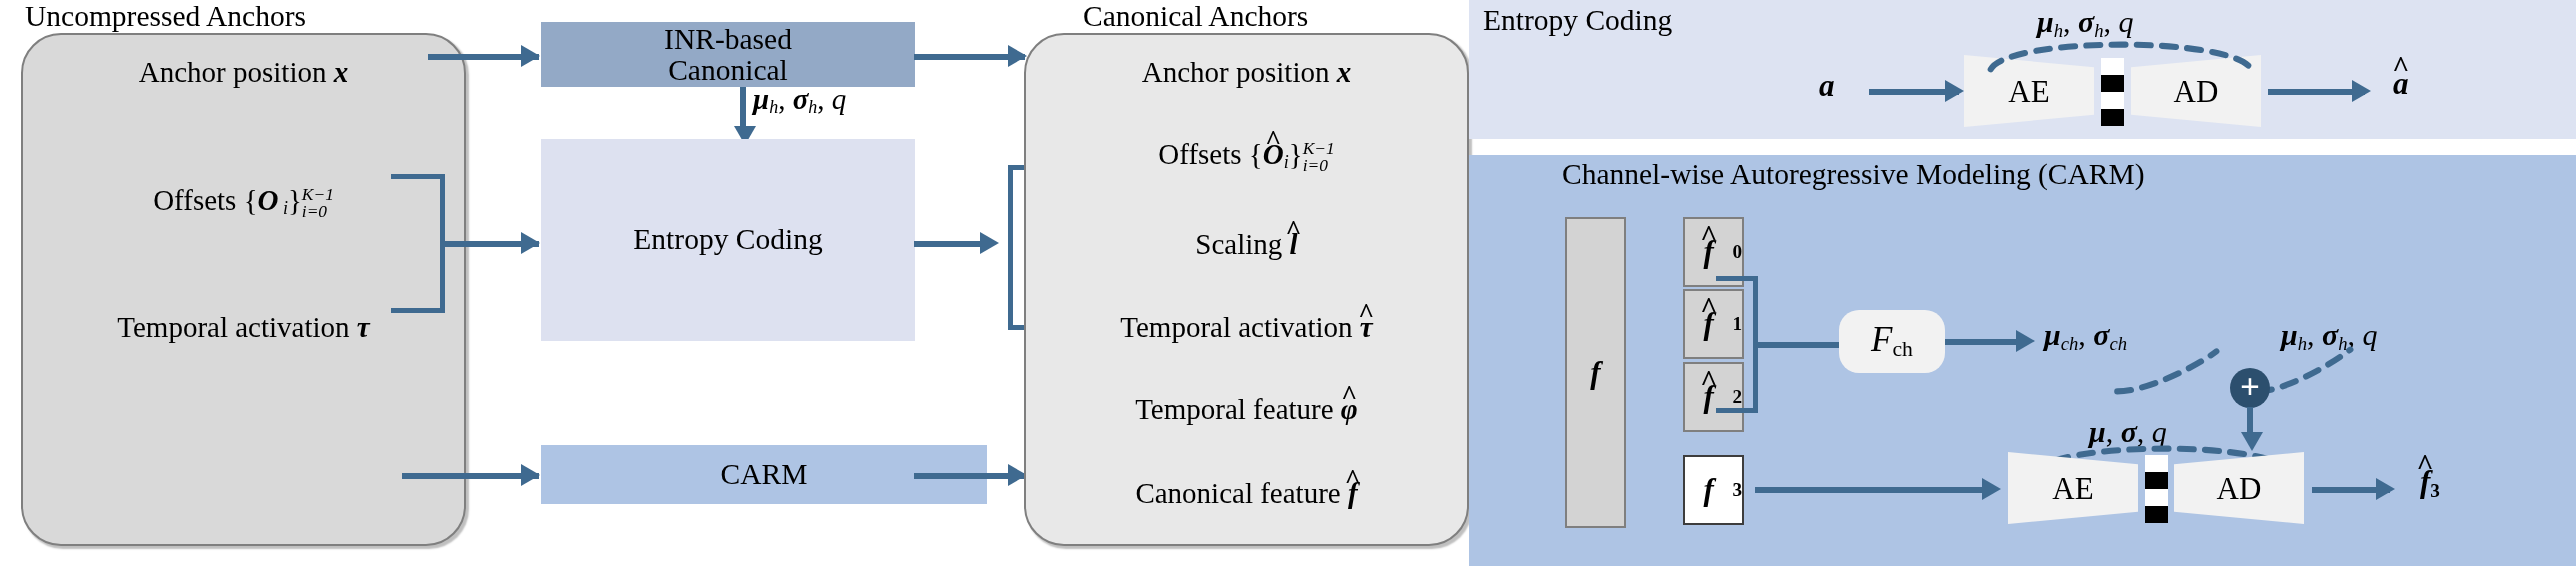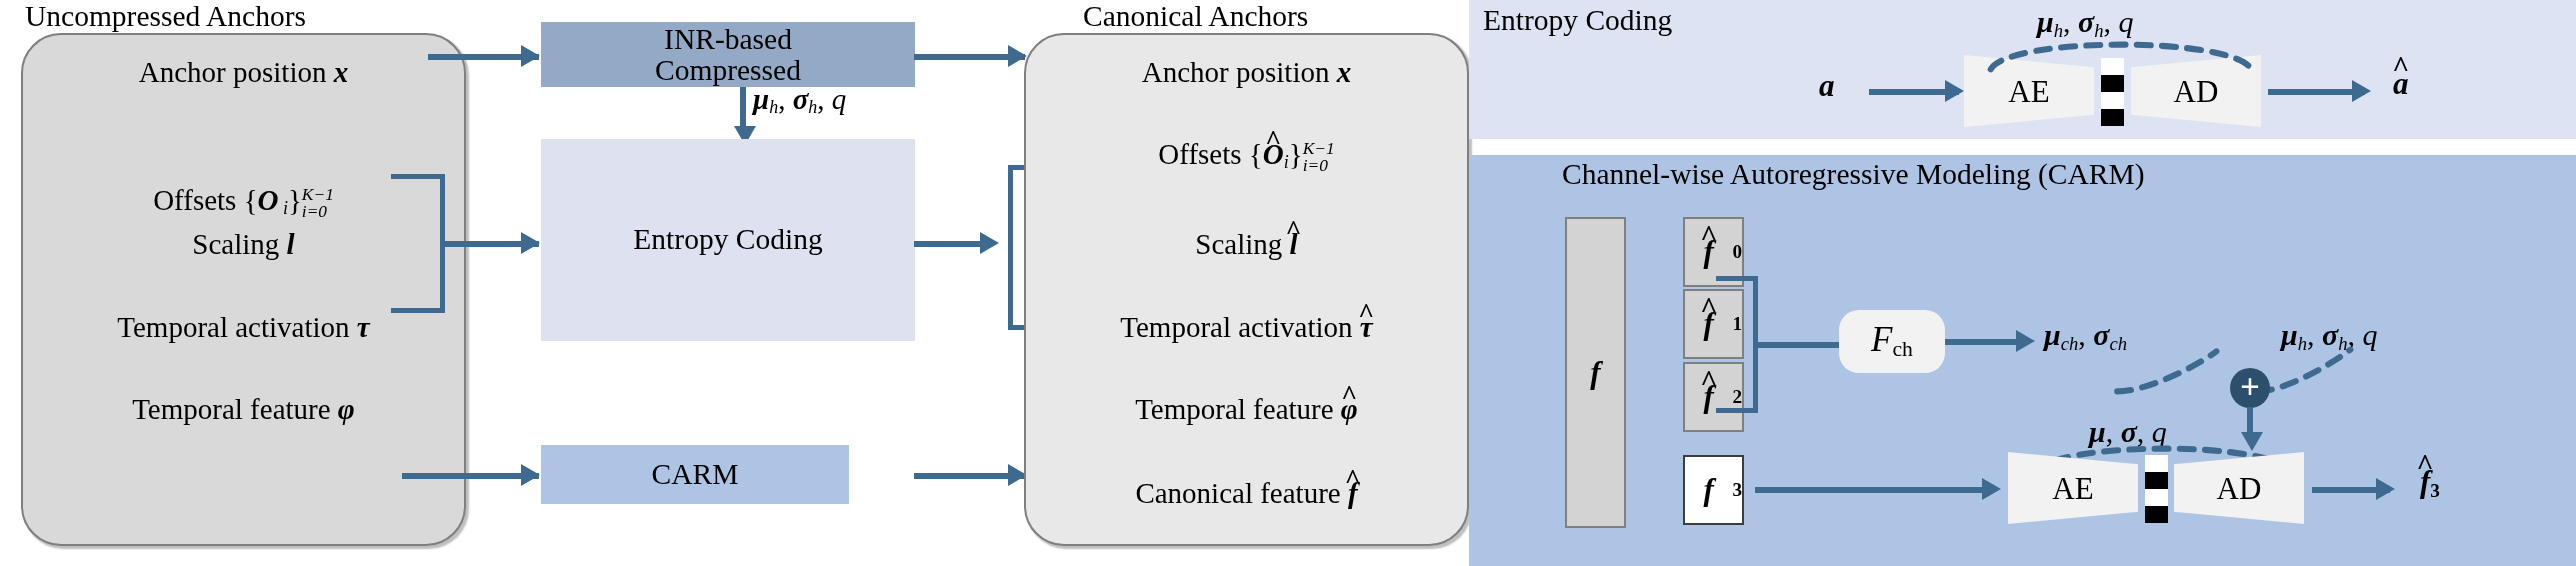--- a/index.html
+++ b/index.html
@@ -74,57 +74,51 @@
 <div class="abs panel-title" style="left:25px;top:0px;text-align:right;">Uncompressed Anchors</div>
 <div class="abs panel-title" style="left:1083px;top:0px;">Canonical Anchors</div>
 
 <div class="abs anchor-box" style="left:21px;top:33px;width:445px;height:513px;">
   <div class="anchor-row" style="top:21px;">
     Anchor position <span class="mi">x</span>
   </div>
   <div class="anchor-row" style="top:103px;margin-top:46px;">
     Offsets {<span class="mi">O</span><span class="stack"><span style="display:block">&nbsp;</span></span><sub class="mi-n">i</sub>}<span class="stack"><span style="display:block;font-style:italic;">K−1</span><span style="display:block;font-style:italic;">i=0</span></span>
   </div>
-  <div class="anchor-row" style="top:193px;">
-    Scaling <span class="mi">l</span>
-  </div>
   <div class="anchor-row" style="top:276px;">
     Temporal activation <span class="mi">τ</span>
-  </div>
-  <div class="anchor-row" style="top:358px;">
-    Temporal feature <span class="mi">φ</span>
   </div>
 </div>
 
 <div class="arrow-line" style="left:428px;top:54px;width:111px;"></div>
 <div class="arrow-head-r" style="left:521px;top:45px;"></div>
 
 <div class="bracket" style="left:391px;top:174px;width:54px;height:139px;"></div>
 <div class="arrow-line" style="left:442px;top:241px;width:97px;"></div>
 <div class="arrow-head-r" style="left:521px;top:232px;"></div>
 
 <div class="arrow-line" style="left:402px;top:473px;width:137px;"></div>
 <div class="arrow-head-r" style="left:521px;top:464px;"></div>
 
 <div class="abs proc-box proc-dark ctr" style="left:541px;top:22px;width:374px;height:65px;flex-direction:column;">
   <div style="line-height:1.05">INR-based</div>
-  <div style="line-height:1.05">Compressed</div>
+  <div style="line-height:1.05">Canonical</div>
 </div>
 
 <div class="arrow-vline" style="left:740px;top:87px;height:45px;"></div>
 <div class="arrow-head-d" style="left:734px;top:126px;"></div>
 <div class="abs lbl" style="left:753px;top:83px;font-size:29px;">
   <span class="mi">μ</span><sub class="mi-n">h</sub>, <span class="mi">σ</span><sub class="mi-n">h</sub>, <span class="mi-n">q</span>
 </div>
 
 <div class="abs proc-box proc-pale ctr" style="left:541px;top:139px;width:374px;height:202px;">
   <span>Entropy Coding</span>
 </div>
 
-<div class="abs proc-box proc-mid ctr" style="left:541px;top:445px;width:308px;height:59px;">
+<div class="abs proc-box proc-mid ctr" style="left:541px;top:445px;width:446px;height:59px;">
   <span>CARM</span>
 </div>
 
 <div class="arrow-line" style="left:914px;top:54px;width:111px;"></div>
 <div class="arrow-head-r" style="left:1008px;top:45px;"></div>
 
 <div class="arrow-line" style="left:914px;top:241px;width:78px;"></div>
 <div class="arrow-head-r" style="left:980px;top:232px;"></div>
 <div class="bracket-l" style="left:1008px;top:165px;width:54px;height:165px;"></div>
 

